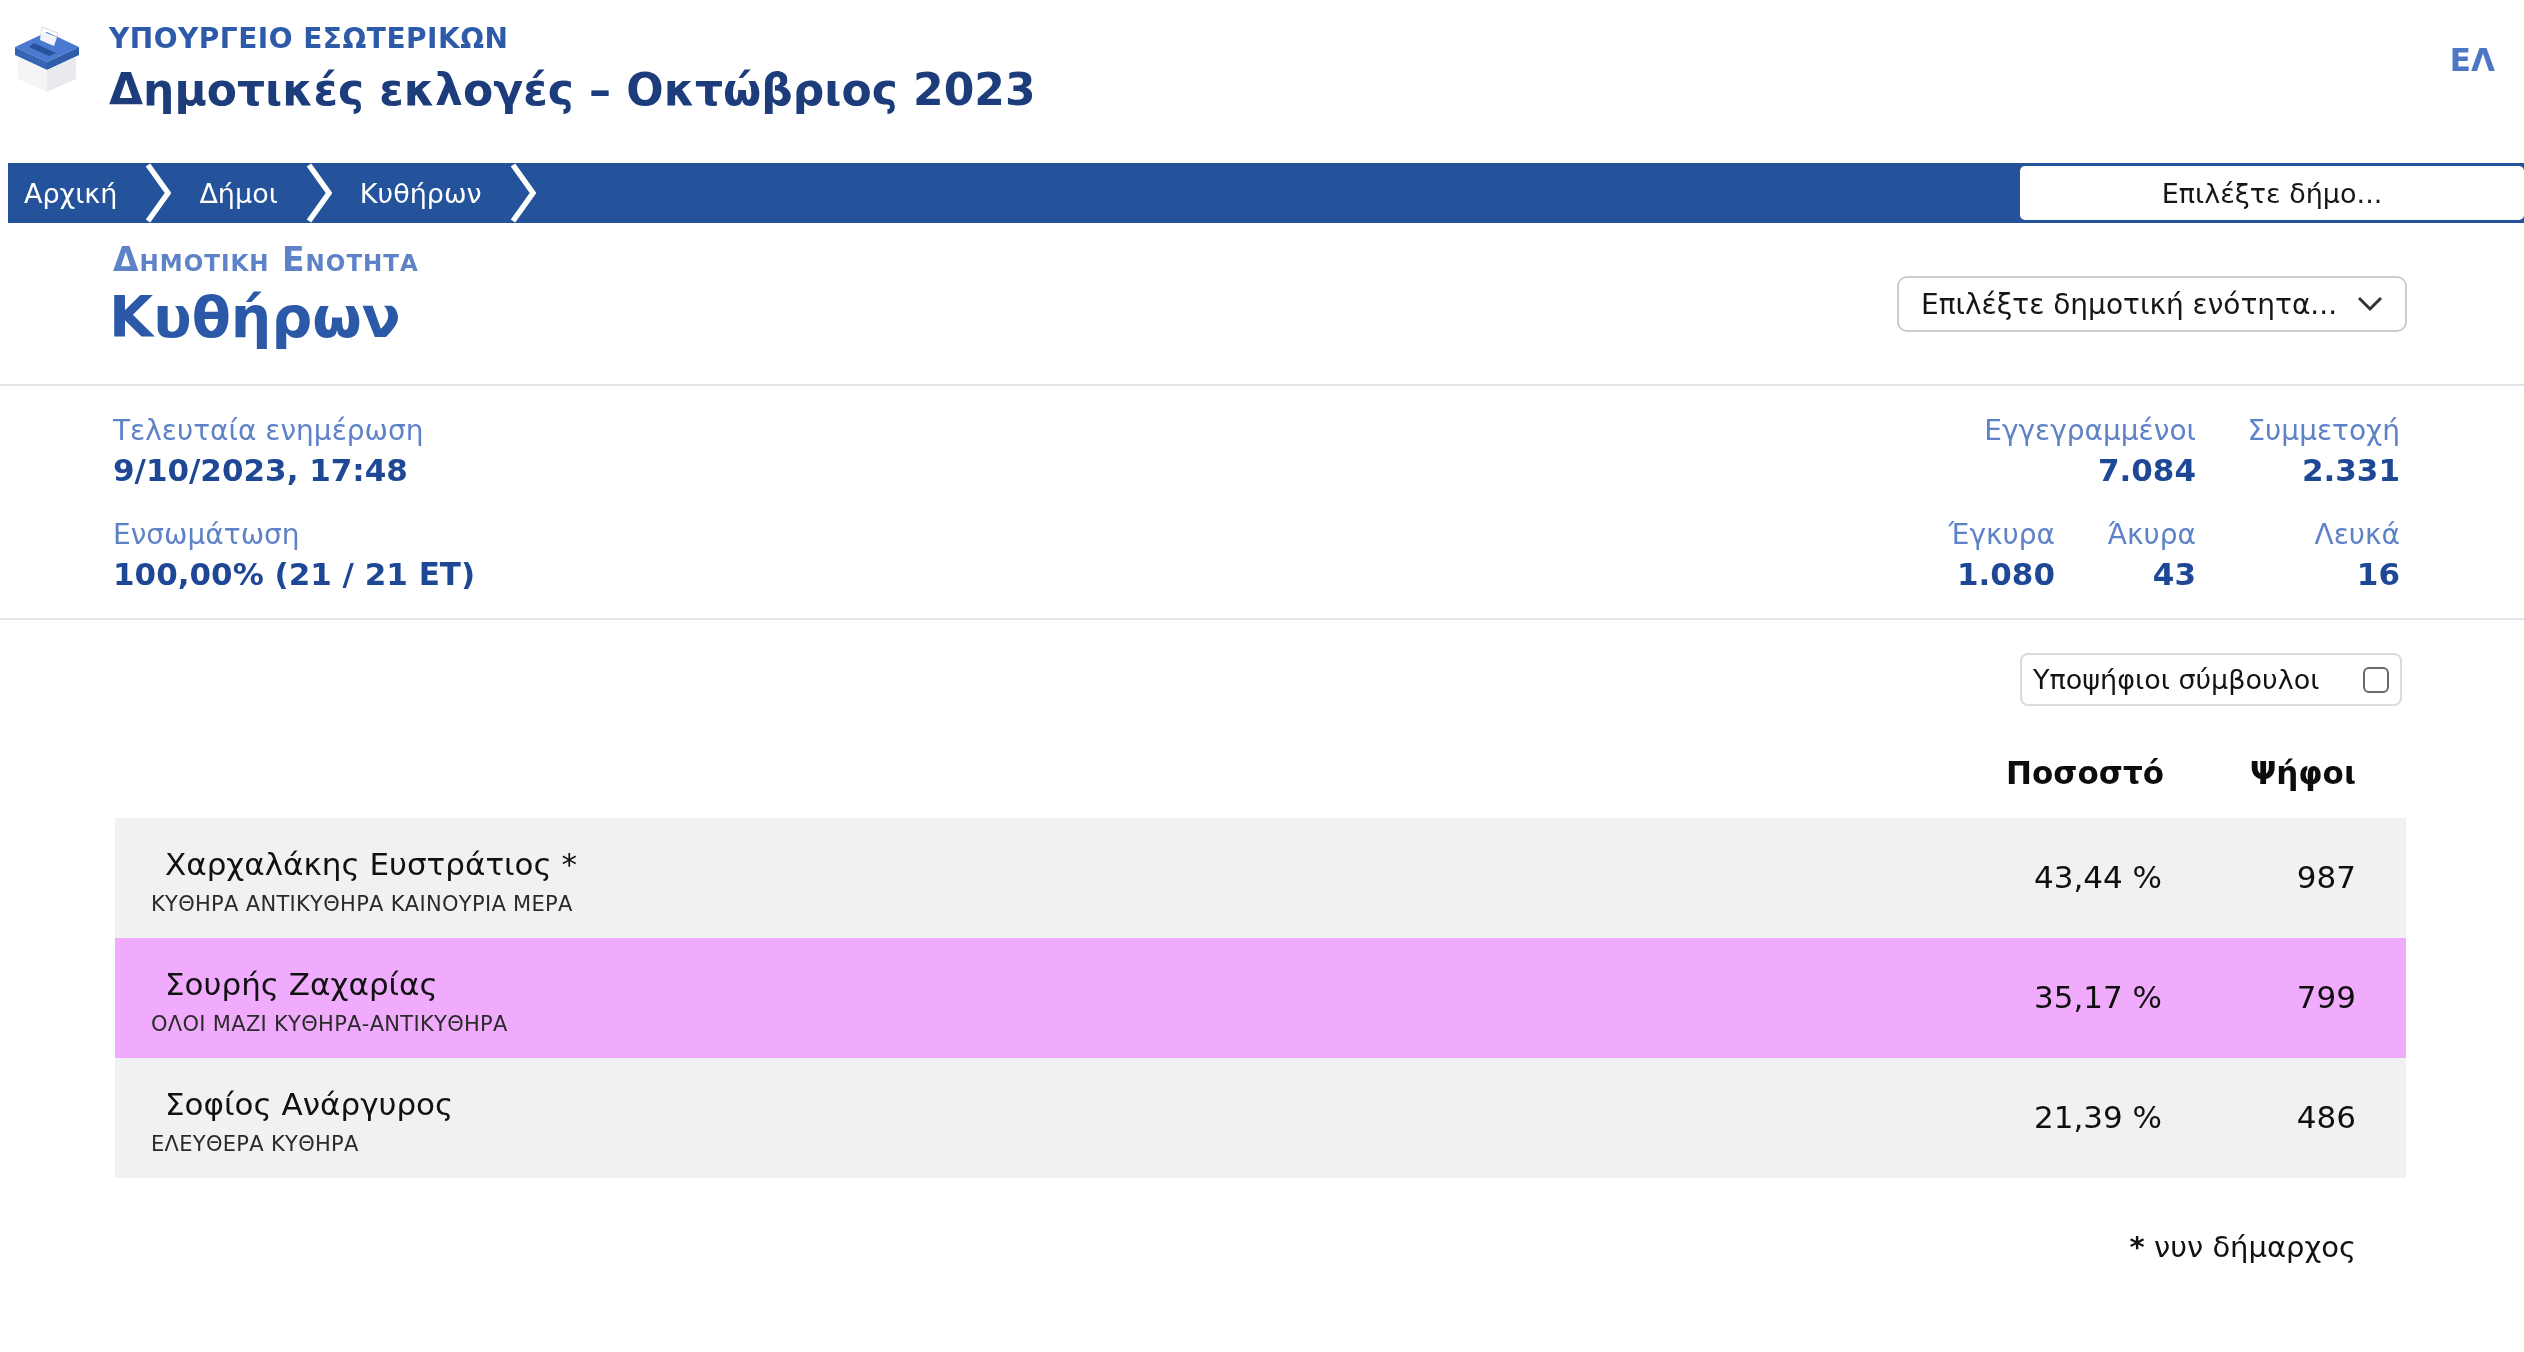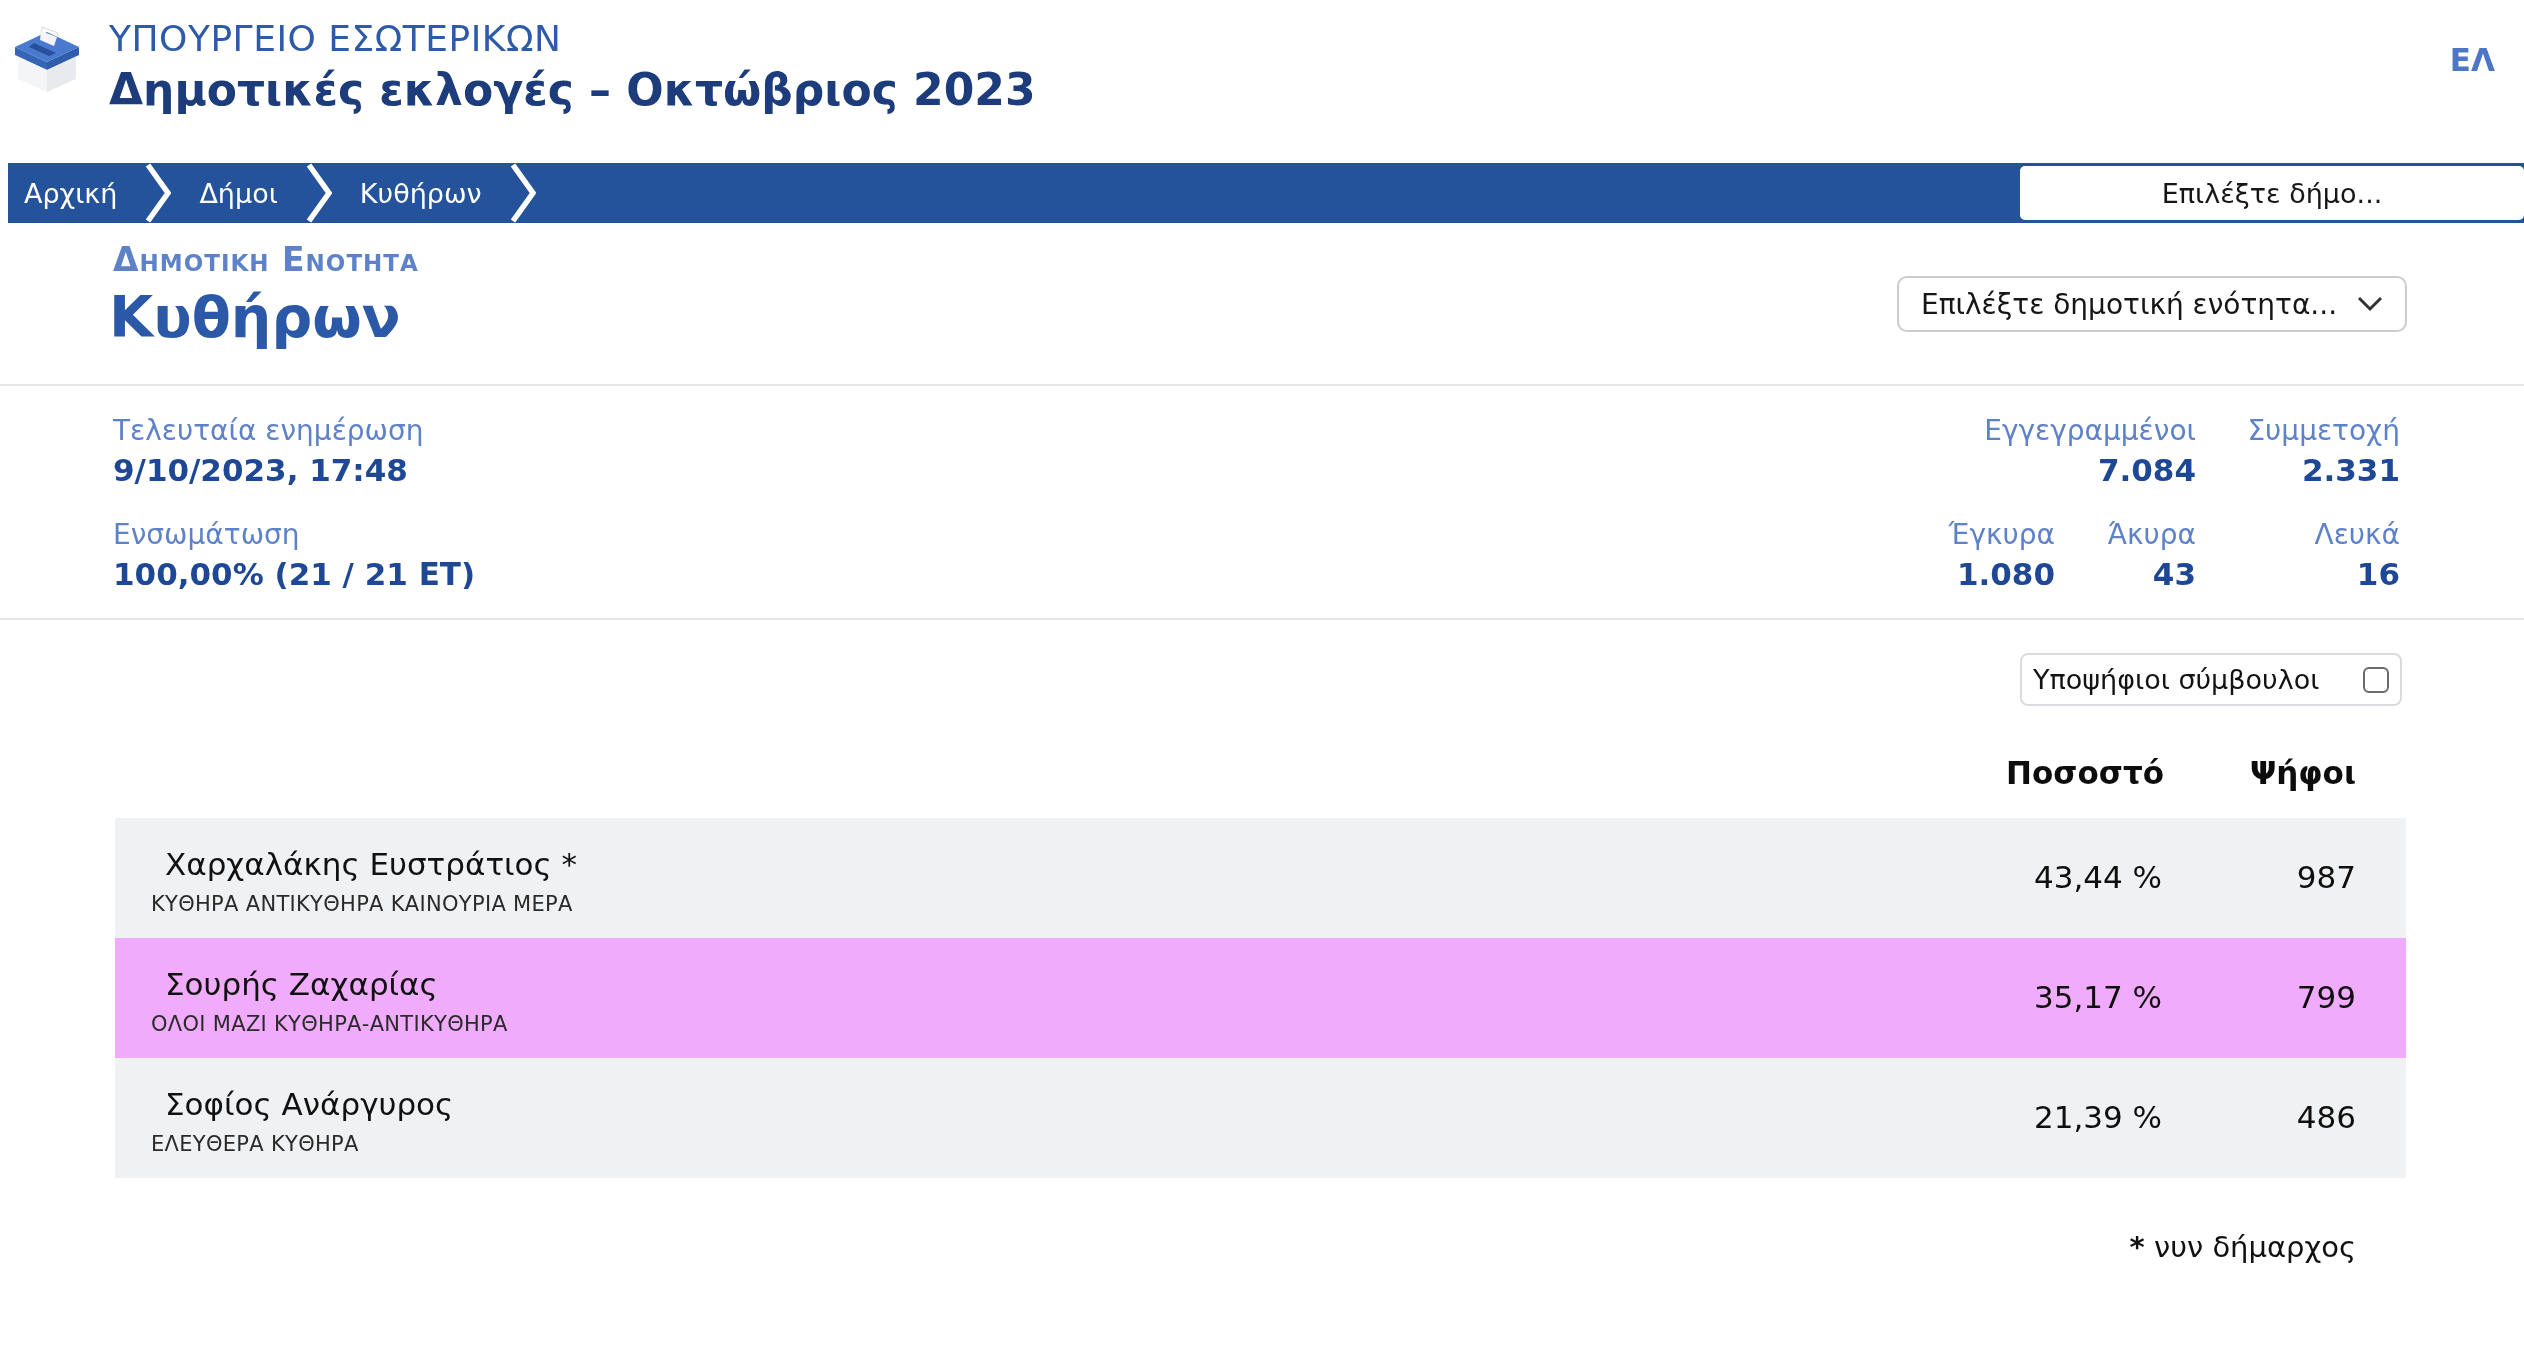--- a/index.html
+++ b/index.html
@@ -16,21 +16,21 @@
   }
   *{margin:0;padding:0;box-sizing:border-box;}
   html,body{background:#fff;}
   body{font-family:"DejaVu Sans","Liberation Sans",sans-serif;color:var(--ink);}
   .screen{position:relative;width:2524px;height:1352px;background:#fff;overflow:hidden;}
 
   
   .brand{position:absolute;left:13px;top:22px;display:flex;align-items:flex-start;text-decoration:none;cursor:pointer;}
   .logo{position:absolute;left:0;top:4px;width:68px;height:66px;}
   .brand-text{margin-left:96px;}
-  .ministry{font-size:36px;letter-spacing:.5px;color:var(--ministry-blue);font-weight:400;line-height:34px;}
+  .ministry{font-size:28px;letter-spacing:.5px;color:var(--ministry-blue);font-weight:700;line-height:34px;}
   .site-title{margin-top:8px;font-size:44px;font-weight:700;color:var(--navy);line-height:52px;}
   .lang{position:absolute;right:29px;top:42px;font-size:31px;font-weight:700;color:var(--lang-blue);cursor:pointer;}
 
   
   .crumbbar{position:absolute;left:0;top:163px;width:100%;height:60px;background:var(--bar-blue);margin-left:8px;}
   .crumbs{position:absolute;left:16px;top:0;height:60px;display:flex;align-items:center;gap:28px;}
   .crumb{color:#fff;font-size:27px;text-decoration:none;cursor:pointer;white-space:nowrap;}
   .crumb-sep{display:block;}
   .muni-btn{position:absolute;right:8px;top:3px;width:504px;height:54px;background:#fff;border-radius:5px;
             display:flex;align-items:center;justify-content:center;font-size:27px;color:#161616;cursor:pointer;}

